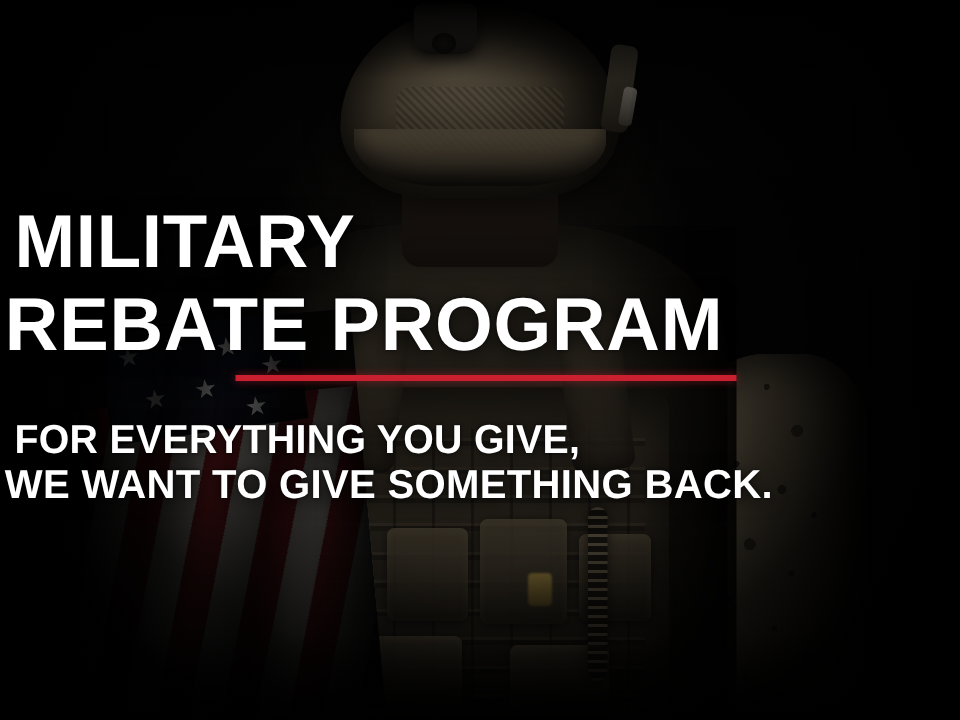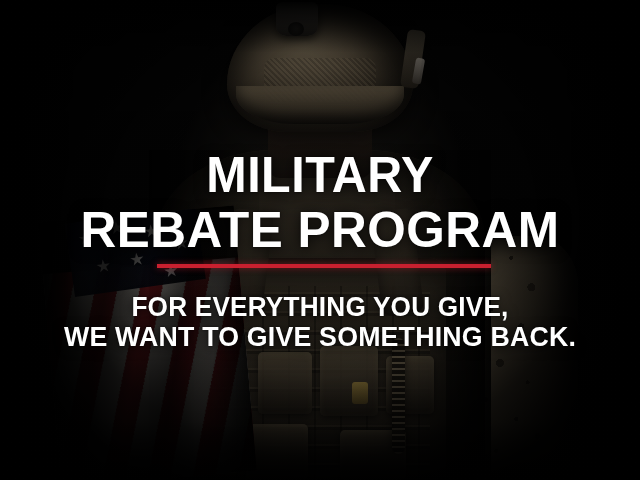--- a/index.html
+++ b/index.html
@@ -458,22 +458,21 @@
   }
 
   
 
   .content {
     position: absolute;
     inset: 0;
     display: flex;
     flex-direction: column;
     align-items: center;
-    text-align: center;
-    margin-top: 14px;
+    text-align: left;
   }
 
   .headline {
     color: #ffffff;
     font-weight: bold;
     letter-spacing: 0.5px;
     line-height: 1;
     text-shadow: 0 2px 14px rgba(0,0,0,0.85), 0 0 3px rgba(0,0,0,0.6);
     white-space: nowrap;
   }

